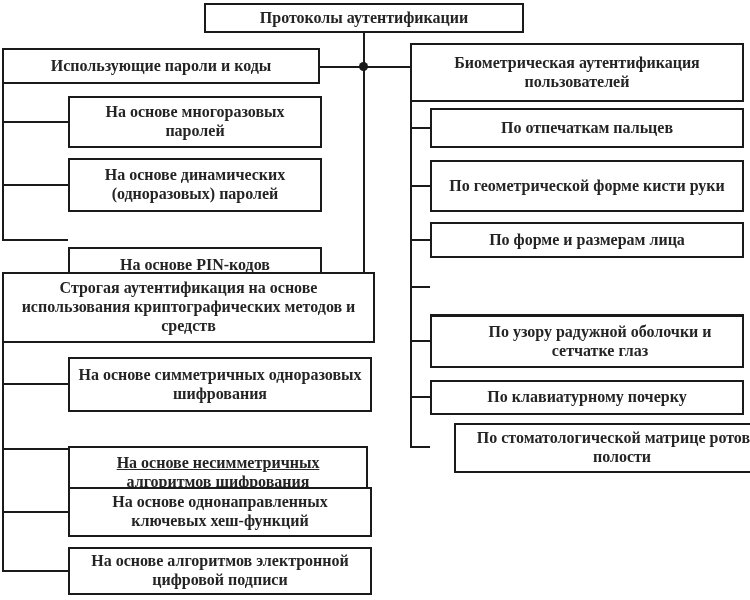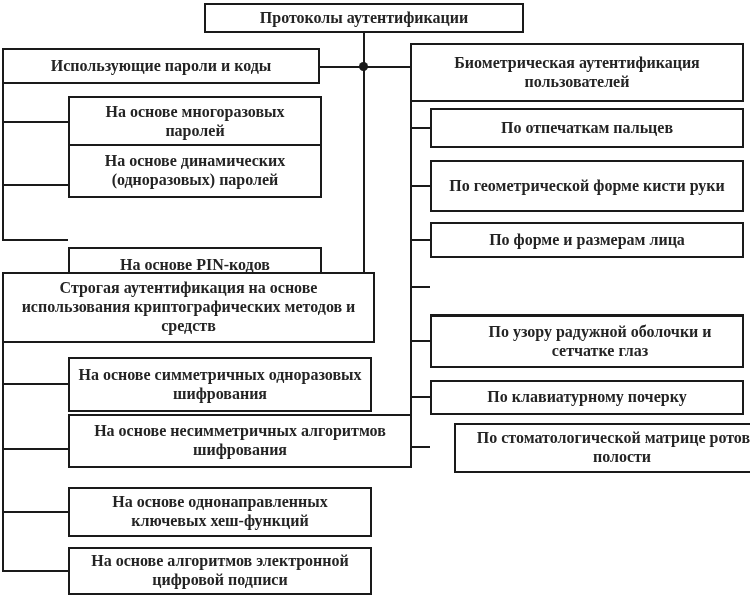--- a/index.html
+++ b/index.html
@@ -35,25 +35,25 @@
     position:absolute;
     width:9px;height:9px;
     border-radius:50%;
     background:#1a1a1a;
     z-index:3;
   }
   
   .b-title {left:204px; top:3px;   width:320px; height:30px;}
   .b-p1    {left:2px;   top:48px;  width:318px; height:36px;}
   .b-c1    {left:68px;  top:96px;  width:254px; height:52px;font-family:Liberation Serif, serif;}
-  .b-c2    {left:68px;  top:144px; width:254px; height:54px;}
+  .b-c2    {left:68px;  top:158px; width:254px; height:54px;}
   .b-c3    {left:68px;  top:222px; width:254px; height:36px;margin-top:25px;}
   .b-p2    {left:2px;   top:272px; width:373px; height:71px;}
   .b-c4    {left:68px;  top:357px; width:304px; height:55px;}
-  .b-c5    {left:68px;  top:414px; width:344px; height:54px;}
+  .b-c5    {left:68px;  top:446px; width:300px; height:54px;text-decoration:underline;}
   .b-c6    {left:68px;  top:487px; width:304px; height:50px;}
   .b-c7    {left:68px;  top:547px; width:304px; height:48px;}
   .b-bp    {left:410px; top:43px;  width:334px; height:59px;}
   .b-r1    {left:430px; top:108px; width:314px; height:40px;}
   .b-r2    {left:430px; top:160px; width:314px; height:52px;}
   .b-r3    {left:430px; top:222px; width:314px; height:36px;}
   .b-r4    {left:430px; top:270px; width:314px; height:34px;margin-top:44px;}
   .b-r5    {left:430px; top:315px; width:314px; height:53px;padding-left:34px;}
   .b-r6    {left:430px; top:380px; width:314px; height:35px;}
   .b-r7    {left:454px; top:423px; width:336px; height:50px;}

